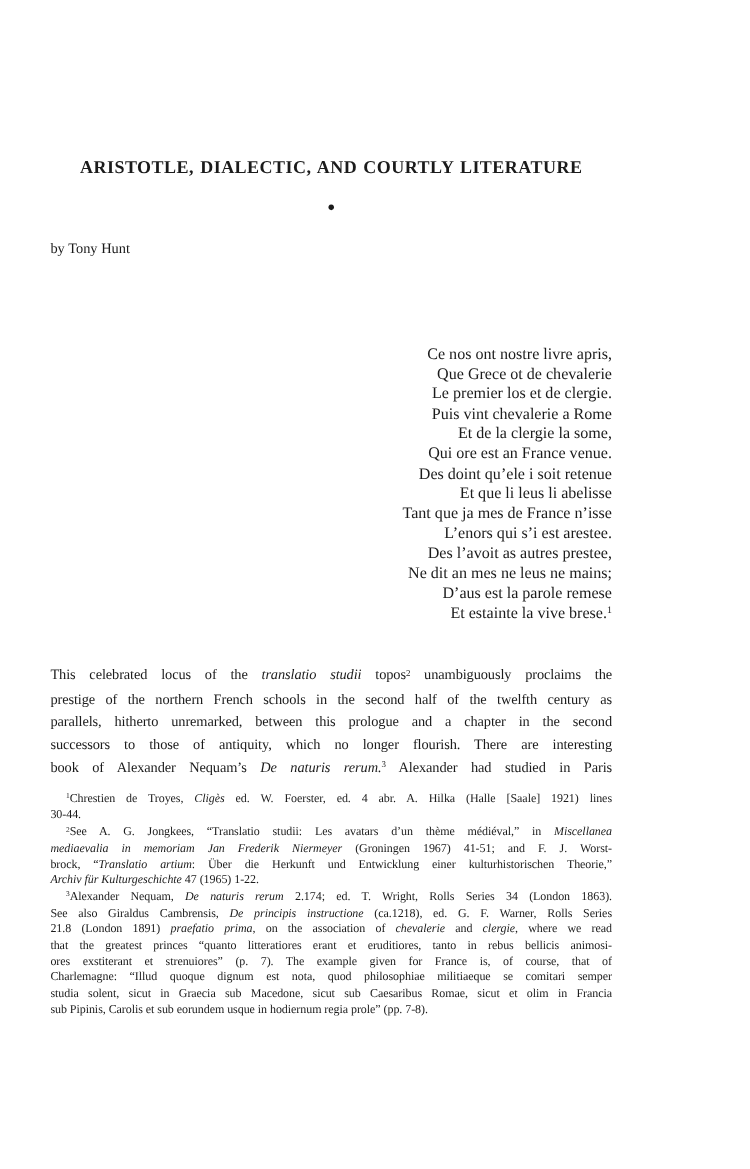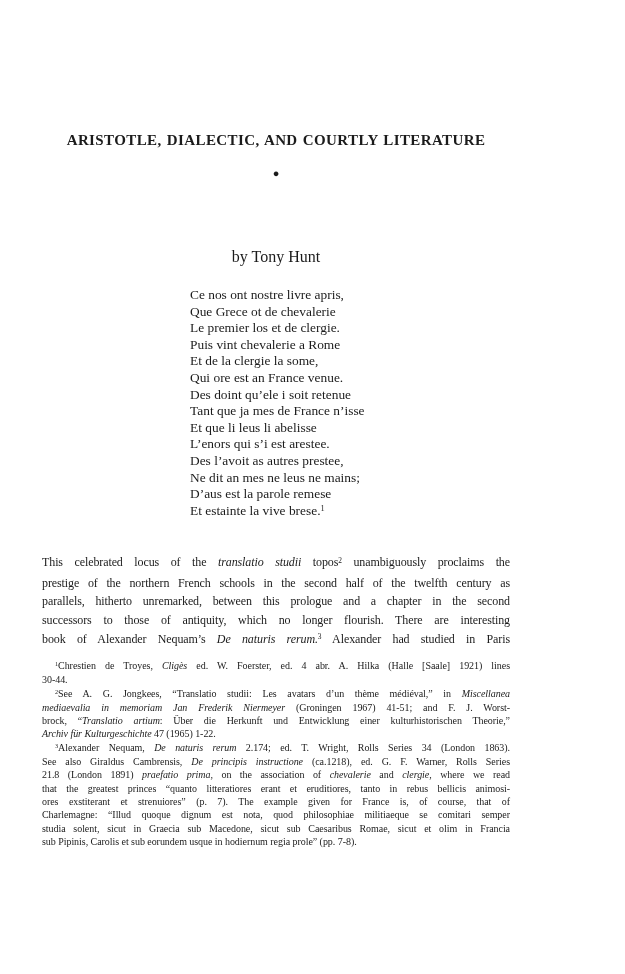--- a/index.html
+++ b/index.html
@@ -31,33 +31,31 @@
     text-align: center;
     word-spacing: 1px;
   }
   .bullet {
     top: 167px;
     text-align: center;
     font-size: 11px;
   }
   .byline {
     top: 200px;
-    text-align: center;
-    font-size: 16px;
-    margin-top: 48px;
+    font-size: 12px;
   }
   .poem {
     top: 287px;
     left: 148px;
     right: auto;
     width: 320px;
     font-size: 13.4px;
     line-height: 16.6px;
   }
-  .poem .line { text-align: left; white-space: nowrap; }
+  .poem .line { text-align: right; white-space: nowrap; }
 
   .body-par {
     top: 553px;
     font-size: 12px;
     line-height: 18.7px;
     letter-spacing: -0.1px;
   }
   .body-par .line {
     text-align: justify;
     text-align-last: justify;
@@ -97,22 +95,22 @@
     <div class="block byline">by Tony Hunt</div>
 
     <div class="block poem">
         <div class="line first"><span>Ce nos ont nostre livre apris,</span></div>
         <div class="line"><span>Que Grece ot de chevalerie</span></div>
         <div class="line"><span>Le premier los et de clergie.</span></div>
         <div class="line"><span>Puis vint chevalerie a Rome</span></div>
         <div class="line"><span>Et de la clergie la some,</span></div>
         <div class="line"><span>Qui ore est an France venue.</span></div>
         <div class="line"><span>Des doint qu’ele i soit retenue</span></div>
+        <div class="line"><span>Et que li leus li abelisse</span></div>
         <div class="line"><span>Tant que ja mes de France n’isse</span></div>
-        <div class="line"><span>Et que li leus li abelisse</span></div>
         <div class="line"><span>L’enors qui s’i est arestee.</span></div>
         <div class="line"><span>Des l’avoit as autres prestee,</span></div>
         <div class="line"><span>Ne dit an mes ne leus ne mains;</span></div>
         <div class="line"><span>D’aus est la parole remese</span></div>
         <div class="line last"><span>Et estainte la vive brese.</span><span class="sup">1</span></div>
       </div>
 
     <div class="block body-par">
         <div class="line first"><span>This celebrated locus of the </span><span class="it">translatio studii</span><span> topos</span><span class="sup">2</span><span> unambiguously proclaims the</span></div>
         <div class="line"><span>prestige of the northern French schools in the second half of the twelfth century as</span></div>

